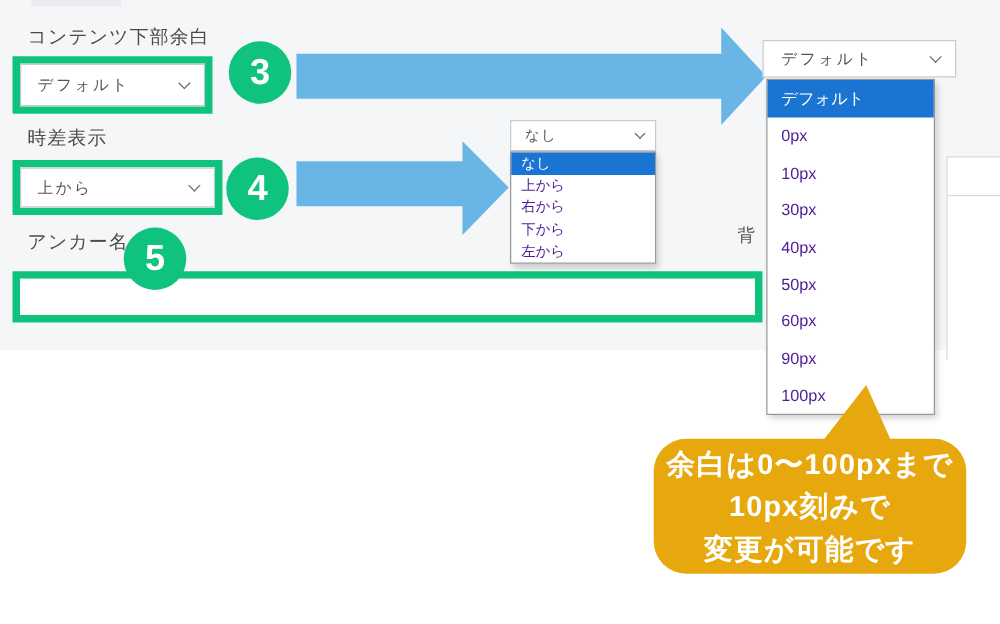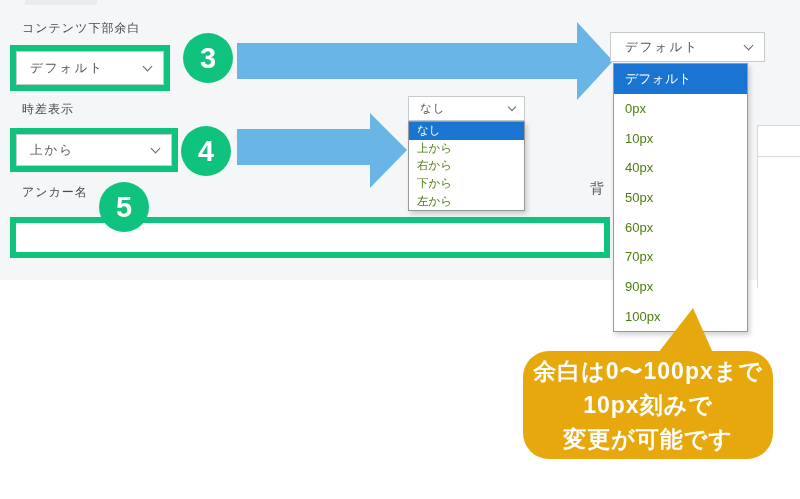--- a/index.html
+++ b/index.html
@@ -5,29 +5,29 @@
   :root{
     --bg-top:#f4f6f8; --green:#0fc37f; --arrow-blue:#69b6e6; --highlight-blue:#1a74d2;
     --bubble-gold:#e6a80d; --label-text:#4a4a4a; --select-text:#555555;
     --list-border:#999999; --select-border:#c6cbd0;
   }
   *{margin:0;padding:0;box-sizing:border-box;font-family:"Liberation Sans","DejaVu Sans",sans-serif;}
   body{background:#fff;}
   .canvas{position:relative;width:800px;height:499px;background:#fff;overflow:hidden;}
   .bg-top{position:absolute;left:0;top:0;width:800px;height:280px;background:var(--bg-top);}
   .clipped-edge{position:absolute;left:25px;top:0;width:72px;height:5px;background:#e9ebee;}
-  .field-label{position:absolute;font-size:12px;color:var(--label-text);letter-spacing:1px;z-index:3;}
+  .field-label{position:absolute;font-size:15px;color:var(--label-text);letter-spacing:1px;z-index:3;}
   .hl-box{position:absolute;border:6px solid var(--green);background:#fff;z-index:4;}
   .sel{position:absolute;background:#fff;border:1px solid var(--select-border);display:flex;align-items:center;justify-content:space-between;color:var(--select-text);z-index:6;cursor:default;}
   .sel .txt{letter-spacing:2px;}
   .chev{width:7px;height:7px;border-right:1.7px solid #666;border-bottom:1.7px solid #666;transform:rotate(45deg);margin-top:-4px;flex:none;}
   .badge{position:absolute;width:50px;height:50px;border-radius:50%;background:var(--green);color:#fff;font-weight:bold;font-size:29px;display:flex;align-items:center;justify-content:center;z-index:7;}
   .arrow-svg{position:absolute;z-index:5;}
   .listbox{position:absolute;background:#fff;border:1px solid var(--list-border);box-shadow:2px 3px 5px rgba(0,0,0,.18);display:flex;flex-direction:column;z-index:30;}
-  .listbox .opt{flex:1;display:flex;align-items:center;color:#4d7c0f;cursor:default;}
+  .listbox .opt{flex:1;display:flex;align-items:center;color:#4c1d95;cursor:default;}
   .listbox .opt.selected{background:var(--highlight-blue);color:#fff;}
   .list-margin{left:613px;top:63px;width:135px;height:269px;}
   .list-margin .opt{font-size:13px;padding-left:11px;}
   .list-timing{left:408px;top:121px;width:117px;height:90px;}
   .list-timing .opt{font-size:11.5px;padding-left:8px;}
   .side-panel{position:absolute;left:757px;top:125px;width:43px;height:163px;background:#fff;border-left:1px solid #d7dadd;border-top:1px solid #d7dadd;z-index:2;}
   .side-panel .hline{position:absolute;left:0;top:30px;width:100%;height:1px;background:#d7dadd;}
   .partial-text{position:absolute;left:590px;top:180px;font-size:14px;color:#555;z-index:3;}
   .anchor-input{position:absolute;left:16px;top:223px;width:588px;height:29px;border:none;background:#fff;outline:none;font-size:14px;z-index:6;}
   .bubble{position:absolute;left:523px;top:351px;width:250px;height:108px;background:var(--bubble-gold);border-radius:26px;z-index:40;display:flex;flex-direction:column;justify-content:center;text-align:center;}
@@ -61,24 +61,24 @@
 
   <div class="sel" style="left:610px;top:32px;width:155px;height:30px;padding:0 12px 0 14px;font-size:12.5px;z-index:6;">
     <span class="txt">デフォルト</span>
     <span class="chev"></span>
   </div>
   <div class="listbox list-margin">
 
   <div class="opt selected">デフォルト</div>
       <div class="opt">0px</div>
       <div class="opt">10px</div>
+      <div class="opt">30px</div>
       <div class="opt">40px</div>
       <div class="opt">50px</div>
       <div class="opt">60px</div>
-      <div class="opt">70px</div>
       <div class="opt">90px</div>
       <div class="opt">100px</div>
     </div>
 
   <div class="field-label" style="left:22px;top:101px;text-align:right;">時差表示</div>
   <div class="hl-box" style="left:10px;top:128px;width:168px;height:44px;"></div>
   <div class="sel" style="left:16px;top:134px;width:156px;height:32px;padding:0 12px 0 13px;font-size:12.5px;">
     <span class="txt">上から</span>
     <span class="chev"></span>
   </div>

